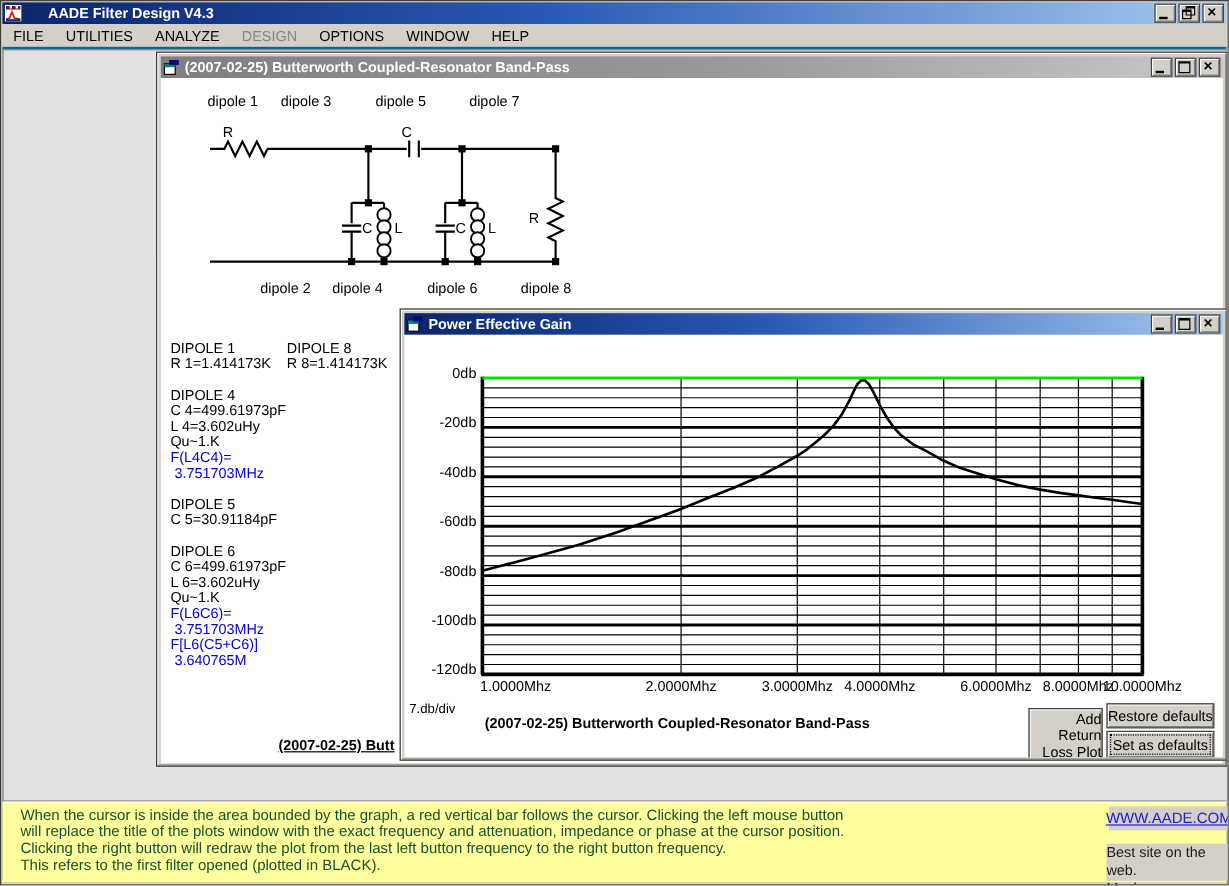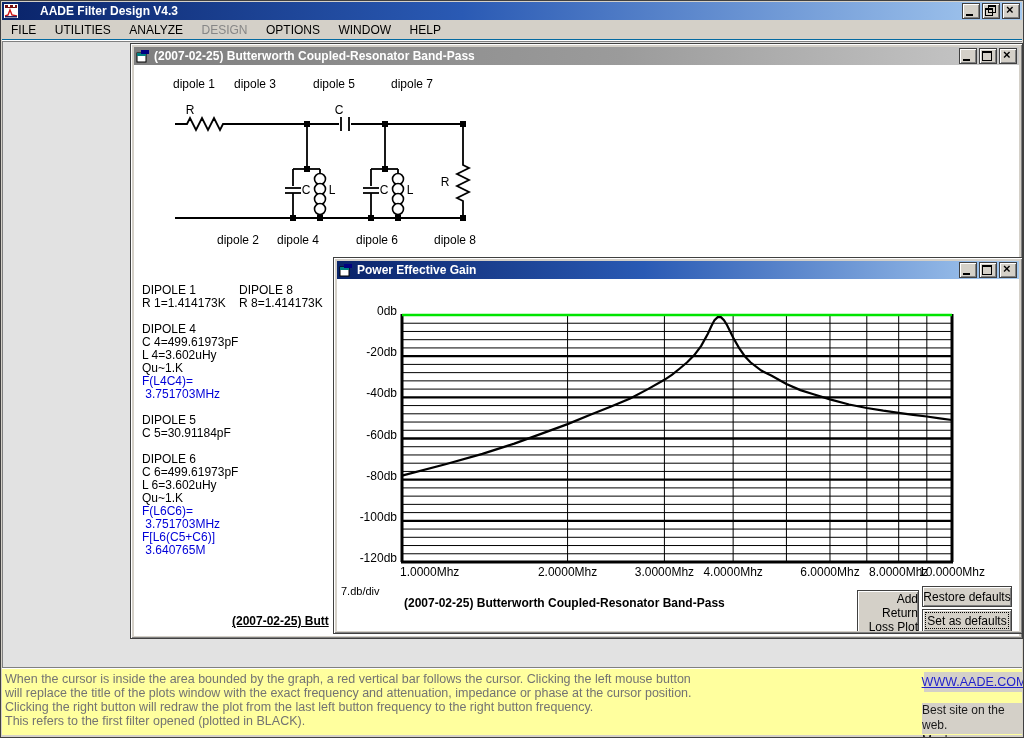--- a/index.html
+++ b/index.html
@@ -25,21 +25,21 @@
   .btn{position:absolute;background:#D4D0C8;border:1px solid #404040;
        box-shadow:inset 1px 1px 0 #fff,inset -1px -1px 0 #808080;
        font-size:12px;color:#000;display:flex;align-items:center;justify-content:center;
        text-align:right;box-sizing:border-box;line-height:14px;}
   .btn.focus{outline:1px dotted #000;outline-offset:-4px;}
   
   .main-tb{position:absolute;left:1px;top:1px;right:1px;height:18px;display:flex;align-items:center;gap:2px;padding:0 2px;
            background:linear-gradient(90deg,#0A246A 0%,#2A5AB4 45%,#A6CAF0 100%);}
   .main-tb .ttl{color:#fff;font-weight:bold;font-size:12px;flex:1;margin-left:20px;}
   .menubar{position:absolute;left:1px;top:19px;right:1px;height:19px;background:#D4D0C8;
-           border-bottom:1px solid #0369a1;box-shadow:0 1px 0 #fff;padding-left:2px;}
+           border-bottom:3px solid #0369a1;box-shadow:0 1px 0 #fff;padding-left:2px;}
   .menu-item{display:inline-block;padding:3px 7px;font-size:12px;color:#000;cursor:default;}
   .menu-item[data-enabled="false"]{color:#868686;}
   .mdi{position:absolute;left:1px;top:40px;right:1px;height:627px;background:#E2E2E2;
        border-top:1px solid #808080;border-left:1px solid #808080;}
   
   #schemwin{left:129px;top:42px;width:893px;height:596px;}
   #schemwin .content{height:571px;}
   .res-col{position:absolute;width:120px;}
   .res-block{margin-bottom:13px;}
   .res-line{height:13px;font-size:12px;white-space:pre;color:#000;}
@@ -47,21 +47,21 @@
   .clipped-caption{position:absolute;font-size:12px;font-weight:bold;white-space:nowrap;text-decoration:underline;}
   svg text{font-family:"Liberation Sans",sans-serif;fill:#000;}
   
   #plotwin{left:332px;top:256px;width:690px;height:377px;}
   #plotwin .content{height:352px;}
   .scale-note{position:absolute;font-size:11px;color:#000;}
   .plot-caption{position:absolute;font-size:12px;font-weight:bold;white-space:nowrap;}
   
   .footer{position:absolute;left:1px;top:667px;right:1px;height:66px;background:#FFFF9E;
           border-top:1px solid #FFFFFF;box-shadow:0 -1px 0 #808080;}
-  .info-line{font-size:12.5px;line-height:14px;color:#737373;padding-left:3px;white-space:nowrap;}
+  .info-line{font-size:12.5px;line-height:14px;color:#14532d;padding-left:15px;white-space:nowrap;}
   .link-box{position:absolute;left:922px;top:3px;width:100px;height:20px;background:#D4D0C8;
             display:flex;align-items:center;justify-content:center;text-align:center;}
   .link-box a{color:#2222CC;font-size:12.5px;text-decoration:underline;}
   .tagline-box{position:absolute;left:920px;top:34px;width:102px;height:31px;background:#D4D0C8;
                font-size:12px;color:#1a1a1a;text-align:left;line-height:15px;}
 </style>
 </head>
 <body>
 
 <div class="screen">

